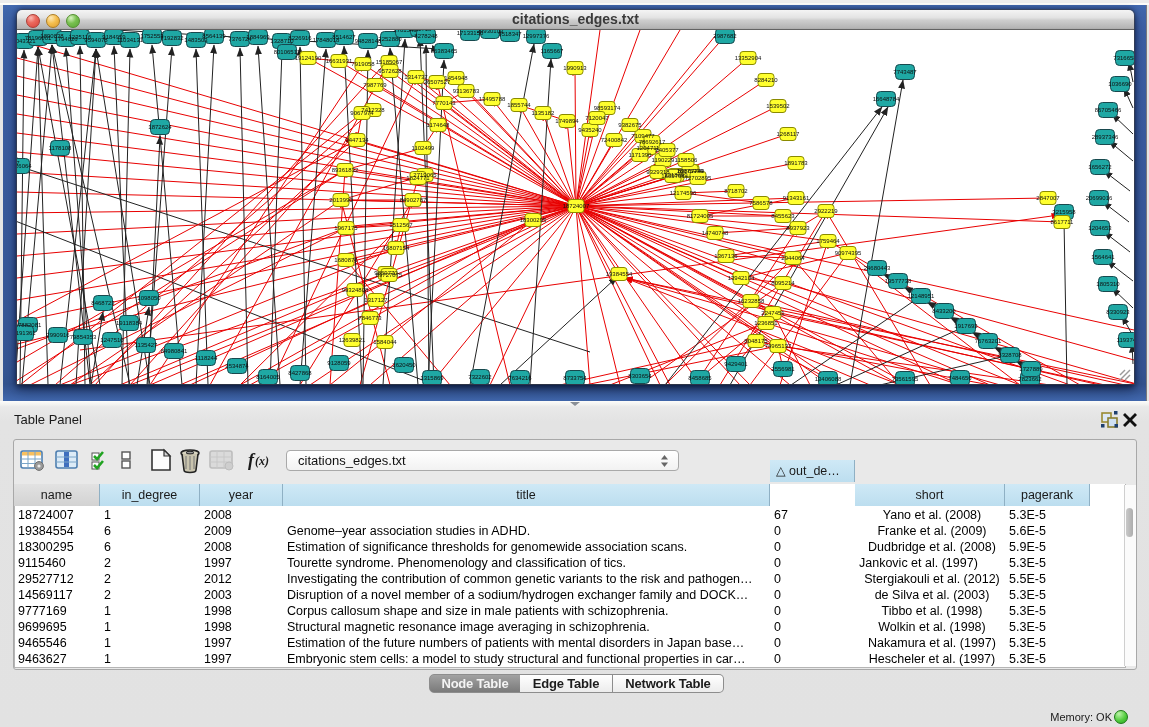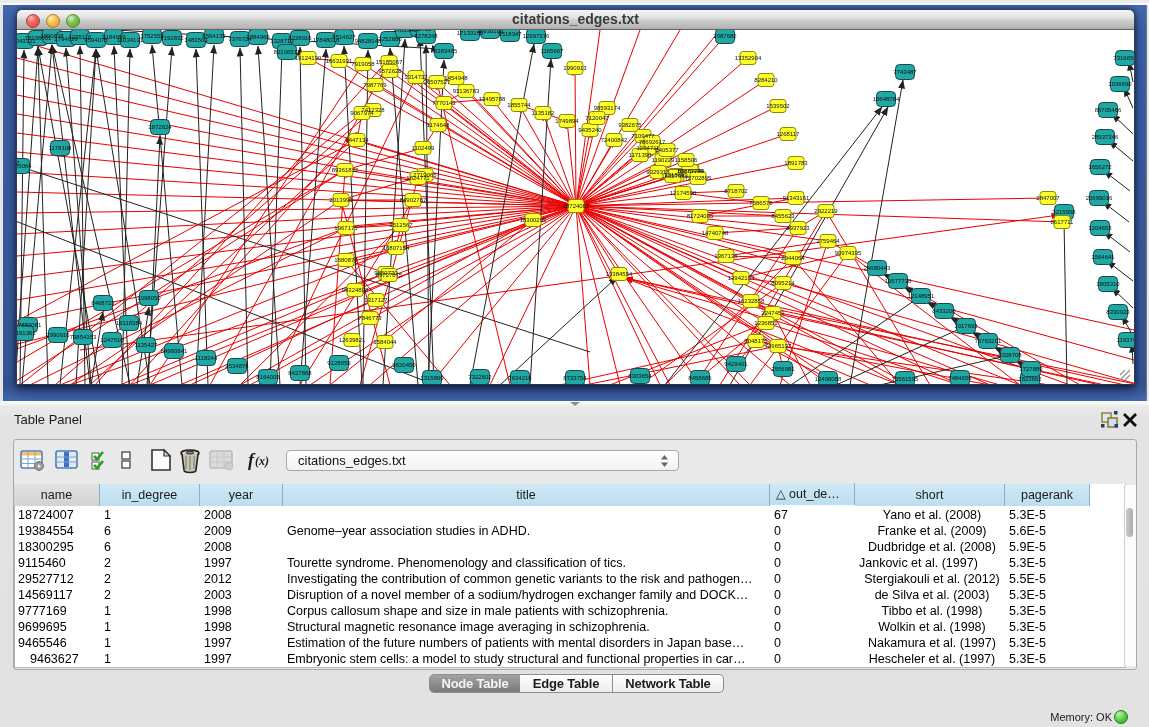--- a/index.html
+++ b/index.html
@@ -735,39 +735,40 @@
     <svg width="11" height="14" style="position:absolute;right:8px;top:3px">
         <path d="M5.5,1 L9,5.5 L2,5.5 z" fill="#666"></path>
         <path d="M5.5,13 L9,8.5 L2,8.5 z" fill="#666"></path>
       </svg>
   </div>
   <div id="tablebg"></div>
   <div style="position:absolute;left:14px;top:484px;width:85px;height:22px;line-height:22px;background:linear-gradient(180deg,#e2e2e2,#d2d2d2);border-right:1px solid #8fb0c4;text-align:center;padding-left:0px;color:#1a1a1a">name</div>
     <div style="position:absolute;left:100px;top:484px;width:99px;height:22px;line-height:22px;background:linear-gradient(180deg,#cfe9f6,#bcdeef);border-right:1px solid #8fb0c4;text-align:center;padding-left:0px;color:#1a1a1a">in_degree</div>
     <div style="position:absolute;left:200px;top:484px;width:82px;height:22px;line-height:22px;background:linear-gradient(180deg,#cfe9f6,#bcdeef);border-right:1px solid #8fb0c4;text-align:center;padding-left:0px;color:#1a1a1a">year</div>
     <div style="position:absolute;left:283px;top:484px;width:486px;height:22px;line-height:22px;background:linear-gradient(180deg,#cfe9f6,#bcdeef);border-right:1px solid #8fb0c4;text-align:center;padding-left:0px;color:#1a1a1a">title</div>
-    <div style="position:absolute;left:770px;top:483px;width:78px;height:22px;line-height:22px;background:linear-gradient(180deg,#cfe9f6,#bcdeef);border-right:1px solid #8fb0c4;text-align:left;padding-left:6px;color:#1a1a1a">△ out_de…</div>
+    <div style="position:absolute;left:770px;top:460px;width:78px;height:22px;line-height:22px;background:linear-gradient(180deg,#cfe9f6,#bcdeef);border-right:1px solid #8fb0c4;text-align:left;padding-left:6px;color:#1a1a1a">△ out_de…</div>
     <div style="position:absolute;left:855px;top:484px;width:149px;height:22px;line-height:22px;background:linear-gradient(180deg,#cfe9f6,#bcdeef);border-right:1px solid #8fb0c4;text-align:center;padding-left:0px;color:#1a1a1a">short</div>
     <div style="position:absolute;left:1005px;top:484px;width:84px;height:22px;line-height:22px;background:linear-gradient(180deg,#cfe9f6,#bcdeef);border-right:1px solid #8fb0c4;text-align:center;padding-left:0px;color:#1a1a1a">pagerank</div>
   <div style="position:absolute;left:14px;top:507px;width:82px;height:16px;line-height:16px;text-align:left;padding-left:4px;overflow:hidden;white-space:nowrap">18724007</div>
     <div style="position:absolute;left:100px;top:507px;width:96px;height:16px;line-height:16px;text-align:left;padding-left:4px;overflow:hidden;white-space:nowrap">1</div>
     <div style="position:absolute;left:200px;top:507px;width:79px;height:16px;line-height:16px;text-align:left;padding-left:4px;overflow:hidden;white-space:nowrap">2008</div>
     <div style="position:absolute;left:770px;top:507px;width:81px;height:16px;line-height:16px;text-align:left;padding-left:4px;overflow:hidden;white-space:nowrap">67</div>
     <div style="position:absolute;left:855px;top:507px;width:146px;height:16px;line-height:16px;text-align:center;padding-left:4px;overflow:hidden;white-space:nowrap">Yano et al. (2008)</div>
     <div style="position:absolute;left:1005px;top:507px;width:81px;height:16px;line-height:16px;text-align:left;padding-left:4px;overflow:hidden;white-space:nowrap">5.3E-5</div>
 <div style="position:absolute;left:14px;top:523px;width:82px;height:16px;line-height:16px;text-align:left;padding-left:4px;overflow:hidden;white-space:nowrap">19384554</div>
     <div style="position:absolute;left:100px;top:523px;width:96px;height:16px;line-height:16px;text-align:left;padding-left:4px;overflow:hidden;white-space:nowrap">6</div>
     <div style="position:absolute;left:200px;top:523px;width:79px;height:16px;line-height:16px;text-align:left;padding-left:4px;overflow:hidden;white-space:nowrap">2009</div>
     <div style="position:absolute;left:283px;top:523px;width:483px;height:16px;line-height:16px;text-align:left;padding-left:4px;overflow:hidden;white-space:nowrap">Genome–year association studies in ADHD.</div>
     <div style="position:absolute;left:770px;top:523px;width:81px;height:16px;line-height:16px;text-align:left;padding-left:4px;overflow:hidden;white-space:nowrap">0</div>
     <div style="position:absolute;left:855px;top:523px;width:146px;height:16px;line-height:16px;text-align:center;padding-left:4px;overflow:hidden;white-space:nowrap">Franke et al. (2009)</div>
     <div style="position:absolute;left:1005px;top:523px;width:81px;height:16px;line-height:16px;text-align:left;padding-left:4px;overflow:hidden;white-space:nowrap">5.6E-5</div>
 <div style="position:absolute;left:14px;top:539px;width:82px;height:16px;line-height:16px;text-align:left;padding-left:4px;overflow:hidden;white-space:nowrap">18300295</div>
     <div style="position:absolute;left:100px;top:539px;width:96px;height:16px;line-height:16px;text-align:left;padding-left:4px;overflow:hidden;white-space:nowrap">6</div>
     <div style="position:absolute;left:200px;top:539px;width:79px;height:16px;line-height:16px;text-align:left;padding-left:4px;overflow:hidden;white-space:nowrap">2008</div>
+    <div style="position:absolute;left:283px;top:539px;width:483px;height:16px;line-height:16px;text-align:left;padding-left:4px;overflow:hidden;white-space:nowrap">Estimation of significance thresholds for genomewide association scans.</div>
     <div style="position:absolute;left:770px;top:539px;width:81px;height:16px;line-height:16px;text-align:left;padding-left:4px;overflow:hidden;white-space:nowrap">0</div>
     <div style="position:absolute;left:855px;top:539px;width:146px;height:16px;line-height:16px;text-align:center;padding-left:4px;overflow:hidden;white-space:nowrap">Dudbridge et al. (2008)</div>
     <div style="position:absolute;left:1005px;top:539px;width:81px;height:16px;line-height:16px;text-align:left;padding-left:4px;overflow:hidden;white-space:nowrap">5.9E-5</div>
 <div style="position:absolute;left:14px;top:555px;width:82px;height:16px;line-height:16px;text-align:left;padding-left:4px;overflow:hidden;white-space:nowrap">9115460</div>
     <div style="position:absolute;left:100px;top:555px;width:96px;height:16px;line-height:16px;text-align:left;padding-left:4px;overflow:hidden;white-space:nowrap">2</div>
     <div style="position:absolute;left:200px;top:555px;width:79px;height:16px;line-height:16px;text-align:left;padding-left:4px;overflow:hidden;white-space:nowrap">1997</div>
     <div style="position:absolute;left:283px;top:555px;width:483px;height:16px;line-height:16px;text-align:left;padding-left:4px;overflow:hidden;white-space:nowrap">Tourette syndrome. Phenomenology and classification of tics.</div>
     <div style="position:absolute;left:770px;top:555px;width:81px;height:16px;line-height:16px;text-align:left;padding-left:4px;overflow:hidden;white-space:nowrap">0</div>
     <div style="position:absolute;left:855px;top:555px;width:146px;height:16px;line-height:16px;text-align:left;padding-left:4px;overflow:hidden;white-space:nowrap">Jankovic et al. (1997)</div>
     <div style="position:absolute;left:1005px;top:555px;width:81px;height:16px;line-height:16px;text-align:left;padding-left:4px;overflow:hidden;white-space:nowrap">5.3E-5</div>
@@ -799,21 +800,21 @@
     <div style="position:absolute;left:770px;top:619px;width:81px;height:16px;line-height:16px;text-align:left;padding-left:4px;overflow:hidden;white-space:nowrap">0</div>
     <div style="position:absolute;left:855px;top:619px;width:146px;height:16px;line-height:16px;text-align:center;padding-left:4px;overflow:hidden;white-space:nowrap">Wolkin et al. (1998)</div>
     <div style="position:absolute;left:1005px;top:619px;width:81px;height:16px;line-height:16px;text-align:left;padding-left:4px;overflow:hidden;white-space:nowrap">5.3E-5</div>
 <div style="position:absolute;left:14px;top:635px;width:82px;height:16px;line-height:16px;text-align:left;padding-left:4px;overflow:hidden;white-space:nowrap">9465546</div>
     <div style="position:absolute;left:100px;top:635px;width:96px;height:16px;line-height:16px;text-align:left;padding-left:4px;overflow:hidden;white-space:nowrap">1</div>
     <div style="position:absolute;left:200px;top:635px;width:79px;height:16px;line-height:16px;text-align:left;padding-left:4px;overflow:hidden;white-space:nowrap">1997</div>
     <div style="position:absolute;left:283px;top:635px;width:483px;height:16px;line-height:16px;text-align:left;padding-left:4px;overflow:hidden;white-space:nowrap">Estimation of the future numbers of patients with mental disorders in Japan base…</div>
     <div style="position:absolute;left:770px;top:635px;width:81px;height:16px;line-height:16px;text-align:left;padding-left:4px;overflow:hidden;white-space:nowrap">0</div>
     <div style="position:absolute;left:855px;top:635px;width:146px;height:16px;line-height:16px;text-align:center;padding-left:4px;overflow:hidden;white-space:nowrap">Nakamura et al. (1997)</div>
     <div style="position:absolute;left:1005px;top:635px;width:81px;height:16px;line-height:16px;text-align:left;padding-left:4px;overflow:hidden;white-space:nowrap">5.3E-5</div>
-<div style="position:absolute;left:14px;top:651px;width:82px;height:16px;line-height:16px;text-align:left;padding-left:16px;overflow:hidden;white-space:nowrap">9463627</div>
+<div style="position:absolute;left:14px;top:651px;width:82px;height:16px;line-height:16px;text-align:left;padding-left:4px;overflow:hidden;white-space:nowrap">9463627</div>
     <div style="position:absolute;left:100px;top:651px;width:96px;height:16px;line-height:16px;text-align:left;padding-left:4px;overflow:hidden;white-space:nowrap">1</div>
     <div style="position:absolute;left:200px;top:651px;width:79px;height:16px;line-height:16px;text-align:left;padding-left:4px;overflow:hidden;white-space:nowrap">1997</div>
     <div style="position:absolute;left:283px;top:651px;width:483px;height:16px;line-height:16px;text-align:left;padding-left:4px;overflow:hidden;white-space:nowrap">Embryonic stem cells: a model to study structural and functional properties in car…</div>
     <div style="position:absolute;left:770px;top:651px;width:81px;height:16px;line-height:16px;text-align:left;padding-left:4px;overflow:hidden;white-space:nowrap">0</div>
     <div style="position:absolute;left:855px;top:651px;width:146px;height:16px;line-height:16px;text-align:center;padding-left:4px;overflow:hidden;white-space:nowrap">Hescheler et al. (1997)</div>
     <div style="position:absolute;left:1005px;top:651px;width:81px;height:16px;line-height:16px;text-align:left;padding-left:4px;overflow:hidden;white-space:nowrap">5.3E-5</div>
   <div id="sb">
       <div id="sbt"></div>
     </div>
   <div id="tabs">

